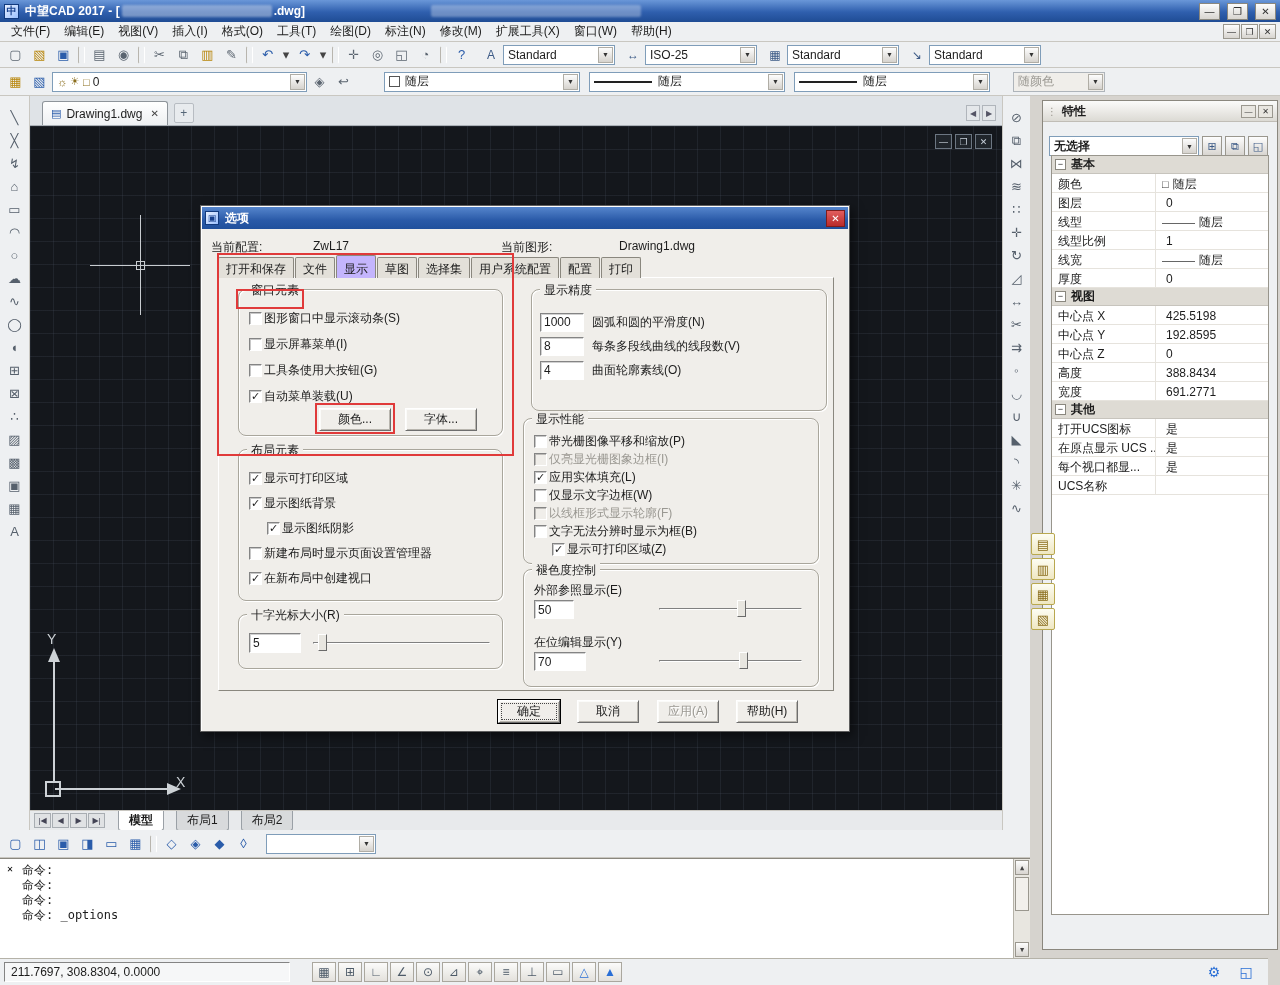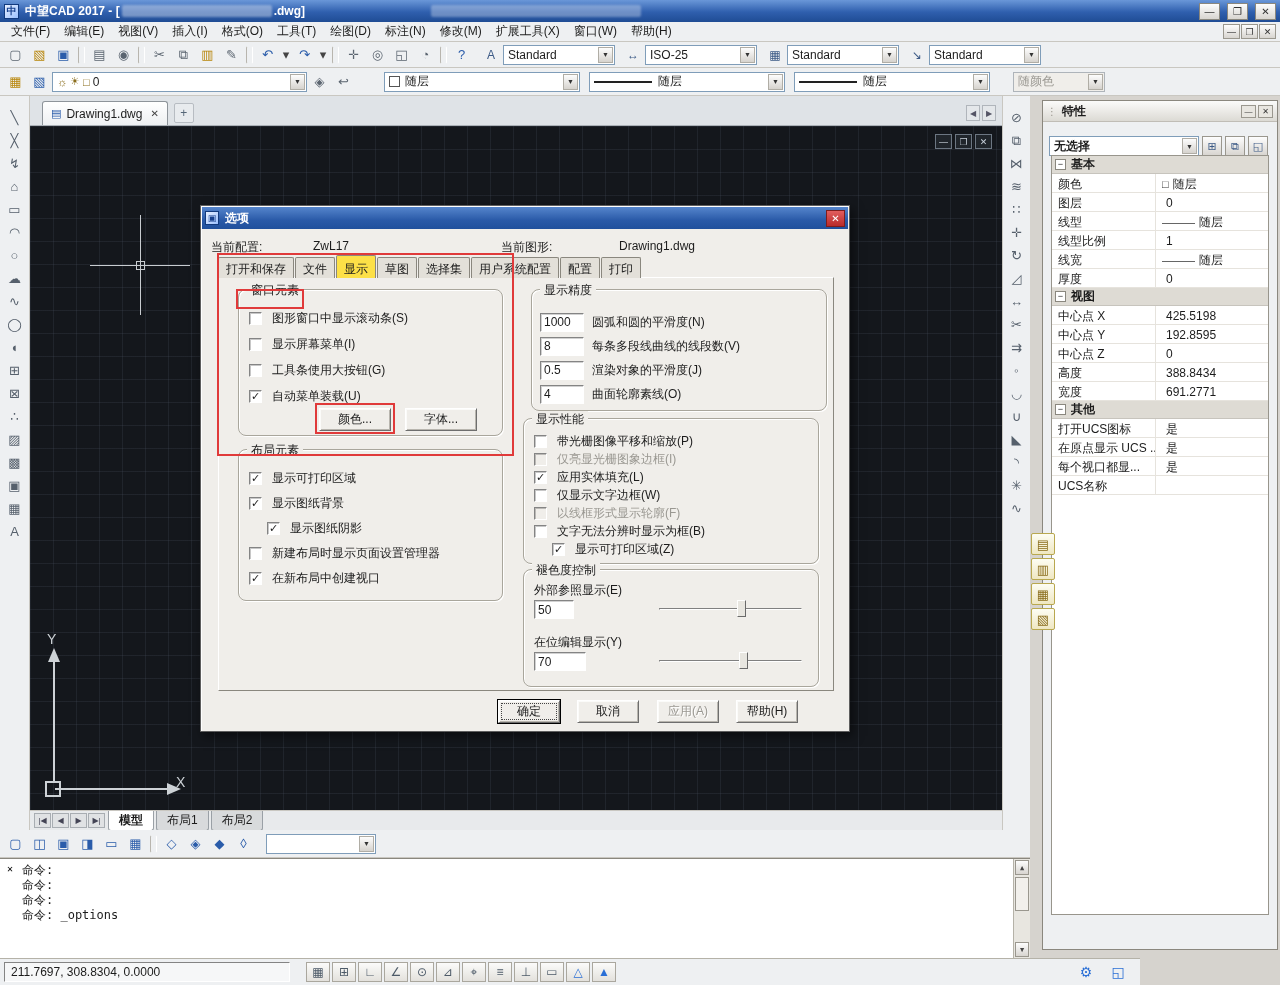--- a/index.html
+++ b/index.html
@@ -62,34 +62,34 @@
 .ucs-vline{position:absolute;left:23px;top:535px;width:2px;height:122px;background:#cdd2d6}
 .ucs-hline{position:absolute;left:25px;top:662px;width:112px;height:2px;background:#cdd2d6}
 .ucs-box{position:absolute;left:15px;top:655px;width:16px;height:16px;border:2px solid #cdd2d6}
 .ucs-ay{position:absolute;left:18px;top:522px;width:0;height:0;border-left:6px solid transparent;border-right:6px solid transparent;border-bottom:14px solid #cdd2d6}
 .ucs-ax{position:absolute;left:137px;top:657px;width:0;height:0;border-top:6px solid transparent;border-bottom:6px solid transparent;border-left:14px solid #cdd2d6}
 .ucs-x{position:absolute;left:146px;top:648px;color:#cdd2d6;font-size:14px}
 .ucs-y{position:absolute;left:17px;top:505px;color:#cdd2d6;font-size:14px}
 
 #layoutbar{position:absolute;left:30px;top:810px;width:972px;height:20px;background:#e8eaec;border-top:1px solid #c9c7c1;display:flex;align-items:center;padding-left:4px;gap:1px}
 .lnav{width:17px;height:15px;background:#e0e2e4;border:1px solid #a8adb2;font-size:8px;display:flex;align-items:center;justify-content:center;color:#445}
-.ltab{padding:1px 10px;border:1px solid #9aa0a6;border-top:none;background:#d8dadc;font-size:12px;margin-left:2px;border-radius:0 0 3px 3px}
+.ltab{padding:1px 10px;border:1px solid #9aa0a6;border-top:none;background:#d8dadc;font-size:12px;margin-left:12px;border-radius:0 0 3px 3px}
 .ltab.f-active{background:#fff;font-weight:bold}
 
 #tb3 .combo{width:110px;margin-left:10px}
 .diam{color:#2a5caa}
 #cmd{position:absolute;left:0;top:858px;width:1030px;height:100px;background:#fff;border-top:1px solid #8a877e;font-family:"DejaVu Sans Mono","Liberation Mono",monospace;font-size:12px}
 .cmdclose{position:absolute;left:4px;top:4px;width:12px;height:12px;color:#000;font-size:10px;line-height:12px;text-align:center}
 .cmdlines{position:absolute;left:22px;top:3px;right:20px}
 .cmdline{height:15px;white-space:nowrap;overflow:hidden}
 .cmdsb{position:absolute;right:0;top:0;bottom:0;width:17px;background:#e8e6e0;border-left:1px solid #b5b2a8}
 .cmdsb .sba{position:absolute;left:1px;right:1px;height:15px;background:linear-gradient(#fdfdfd,#d8d5d0);border:1px solid #9a978e;font-size:7px;display:flex;align-items:center;justify-content:center;color:#444}
 .cmdsb .up{top:1px}.cmdsb .dn{bottom:1px}
 .cmdsb .thumb{position:absolute;left:1px;right:1px;top:18px;height:34px;background:#f2f0ec;border:1px solid #9a978e}
-#statusbar{position:absolute;left:0;top:958px;width:1140px;height:27px;background:#eef0f2;border-top:1px solid #b5b2a8;display:flex;align-items:center;padding:0 4px;gap:14px}
+#statusbar{position:absolute;left:0;top:958px;width:1268px;height:27px;background:#eef0f2;border-top:1px solid #b5b2a8;display:flex;align-items:center;padding:0 4px;gap:20px}
 .coordbox{width:286px;height:20px;background:#f6f7f8;border:1px solid;border-color:#848484 #fff #fff #848484;padding:2px 6px;font-size:12px}
 .stbtn{width:24px;height:20px;background:linear-gradient(#fbfbfa,#e3e1dc);border:1px solid #aaa79e;display:flex;align-items:center;justify-content:center;font-size:12px;color:#4d5a68;margin-left:2px}
 .strt{margin-left:auto;display:flex;gap:6px;padding-right:6px}
 .strt .stbtn{border:none;background:none;color:#2a6fd6;font-size:14px}
 
 #props{position:absolute;left:1042px;top:100px;width:236px;height:850px;background:#eef0f2;border:1px solid #8a877e;z-index:4}
 .phead{height:21px;display:flex;align-items:center;gap:5px;padding:0 4px;background:linear-gradient(#fbfbfa,#dcdad4);border-bottom:1px solid #c0bdb6}
 .pgrip{color:#9a978e;font-size:10px}
 .ptitle{font-weight:bold}
 .pheadbtns{margin-left:auto;display:flex;gap:2px}
@@ -105,26 +105,26 @@
 .pval{flex:1;padding:2px 0 0 6px;display:flex;align-items:center;gap:4px;white-space:nowrap;overflow:hidden}
 .pglyph{color:#333;font-size:11px}
 
 #dialog{position:absolute;left:200px;top:205px;width:650px;height:527px;background:#f0eeea;border:1px solid #5e5e5e;box-shadow:3px 4px 10px rgba(0,0,0,.5),inset 1px 1px 0 #fff;z-index:50}
 .dlg-title{position:absolute;left:1px;top:1px;right:1px;height:22px;background:linear-gradient(#5585cc,#2a5aa8 60%,#20509c);color:#fff;font-weight:bold;display:flex;align-items:center;gap:6px;padding:0 3px}
 .dlg-ico{width:14px;height:14px;background:linear-gradient(135deg,#e8f0ff,#9cc1ff);color:#16408e;font-size:9px;display:flex;align-items:center;justify-content:center;border:1px solid #123a7e}
 .dlg-close{margin-left:auto;width:19px;height:17px;background:linear-gradient(#e25d5d,#b92b2b);border:1px solid #7e1d1d;color:#fff;font-size:10px;display:flex;align-items:center;justify-content:center}
 .cfg-lab{position:absolute;top:33px;white-space:nowrap}
 .dlg-tabs{position:absolute;left:17px;top:51px;height:21px;display:flex;z-index:3}
 .dtab{padding:3px 7px 0 7px;border:1px solid #8a877e;border-bottom:none;background:#e3e0d9;margin-right:1px;border-radius:2px 2px 0 0;white-space:nowrap}
-.dtab.f-active{background:#fde047;position:relative;top:-2px;padding-top:5px;height:23px;z-index:4}
+.dtab.f-active{background:#c4b5fd;position:relative;top:-2px;padding-top:5px;height:23px;z-index:4}
 .dlg-page{position:absolute;left:17px;top:71px;width:616px;height:414px;border:1px solid;border-color:#fff #8a877e #8a877e #fff;background:#f0eeea}
 .group{position:absolute;border:1px solid #a9a69c;border-radius:8px;box-shadow:inset 1px 1px 0 #fff,1px 1px 0 #fff;z-index:2}
 .gtitle{position:absolute;top:-8px;left:8px;background:#f0eeea;padding:0 4px;white-space:nowrap}
 .cblist{padding:20px 0 0 10px}
-.cbrow{display:flex;align-items:center;gap:10px;height:16px;white-space:nowrap}
+.cbrow{display:flex;align-items:center;gap:2px;height:16px;white-space:nowrap}
 .mb10 .cbrow{margin-bottom:10px}
 .mb9 .cbrow{margin-bottom:9px}
 .mb2 .cbrow{margin-bottom:2px}
 .cb{width:13px;height:13px;flex:none;background:#fff;border:1px solid;border-color:#848484 #fff #fff #848484;box-shadow:inset 1px 1px 0 rgba(0,0,0,.22);position:relative}
 .f-checked .cb::before{content:"✓";position:absolute;left:1px;top:-1px;font-size:11px;color:#1c1c1c}
 .f-disabled{color:#9a9892}
 .f-disabled .cb{background:#f0eeea}
 .f-indent{margin-left:18px}
 .gbtns{position:absolute;left:80px;top:118px;display:flex;gap:14px}
 .btn{background:#f0eeea;border:1px solid;border-color:#fff #6e6e6e #6e6e6e #fff;box-shadow:inset 1px 1px 0 #fbfbf9,inset -1px -1px 0 #b8b5ae;display:flex;align-items:center;justify-content:center;font-size:12px}
@@ -570,39 +570,43 @@
             <span>新建布局时显示页面设置管理器</span>
           </div>
 
           <div class="cbrow f-checked">
             <span class="cb"></span>
             <span>在新布局中创建视口</span>
           </div>
         </div>
     </div>
 
+    <div class="group" style="left:37px;top:408px;width:265px;height:55px">
+      <span class="gtitle">十字光标大小(R)</span>
+      <input class="tbx" style="position: absolute; left: 10px; top: 18px; width: 52px; height: 20px;" readonly="" value="5">
+      <div class="slider" style="left:74px;right:12px;top:19px">
+        <div class="track"></div>
+        <div class="thumb" style="left: 5%;"></div>
+      </div>
+    </div>
 
     <div class="group" style="left:330px;top:83px;width:296px;height:122px">
       <span class="gtitle">显示精度</span>
       <div class="prec-rows">
 
           <div class="prec-row">
             <input class="tbx" readonly="" value="1000" style="">
             <span>圆弧和圆的平滑度(N)</span>
           </div>
 
           <div class="prec-row">
             <input class="tbx" readonly="" value="8" style="">
             <span>每条多段线曲线的线段数(V)</span>
           </div>
 
-          <div class="prec-row">
-            <input class="tbx" readonly="" value="0.5" style="">
-            <span>渲染对象的平滑度(J)</span>
-          </div>
 
           <div class="prec-row">
             <input class="tbx" readonly="" value="4" style="">
             <span>曲面轮廓素线(O)</span>
           </div>
         </div>
     </div>
 
     <div class="group" style="left:322px;top:212px;width:296px;height:146px">
       <span class="gtitle">显示性能</span>

